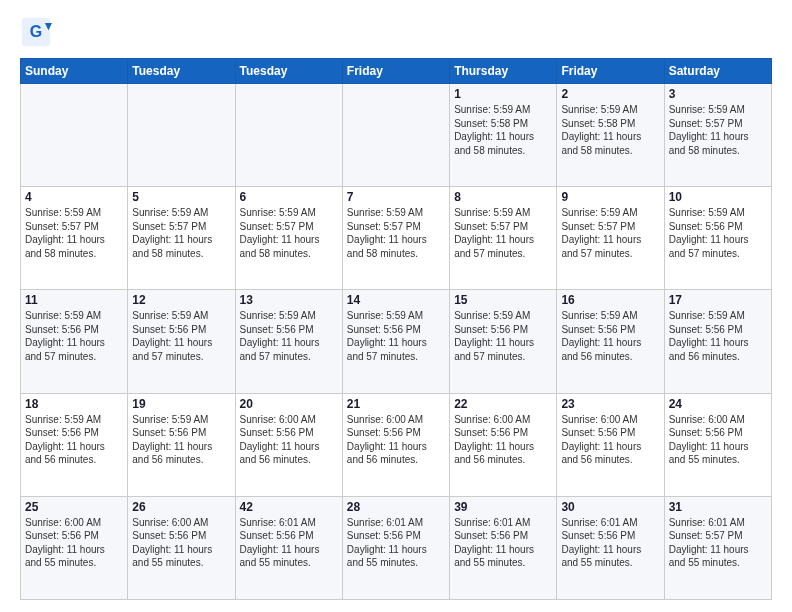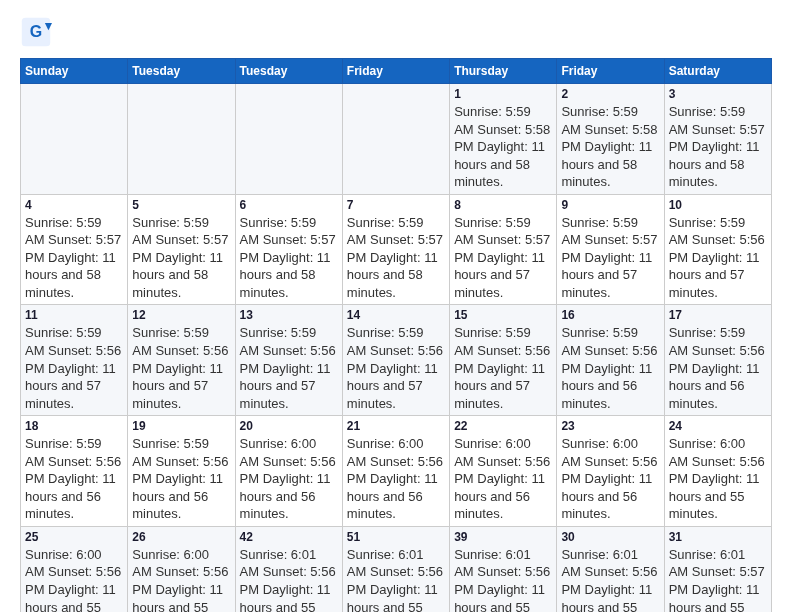--- a/index.html
+++ b/index.html
@@ -86,21 +86,21 @@
       background: #fff;
     }
     .day-num {
       font-size: 12px;
       font-weight: bold;
       color: #1a1a2e;
       display: block;
       margin-bottom: 2px;
     }
     .day-info {
-      font-size: 13px;
+      font-size: 10px;
       line-height: 1.35;
       color: #333;
     }
     td.empty {
       background: #f5f7fa !important;
     }
   </style>
 </head>
 <body>
 
@@ -332,21 +332,21 @@
 and 55 minutes.</div>
           </td>
           <td>
             <span class="day-num">42</span>
             <div class="day-info">Sunrise: 6:01 AM
 Sunset: 5:56 PM
 Daylight: 11 hours
 and 55 minutes.</div>
           </td>
           <td>
-            <span class="day-num">51</span>
+            <span class="day-num">28</span>
             <div class="day-info">Sunrise: 6:01 AM
 Sunset: 5:56 PM
 Daylight: 11 hours
 and 55 minutes.</div>
           </td>
           <td>
             <span class="day-num">39</span>
             <div class="day-info">Sunrise: 6:01 AM
 Sunset: 5:56 PM
 Daylight: 11 hours

